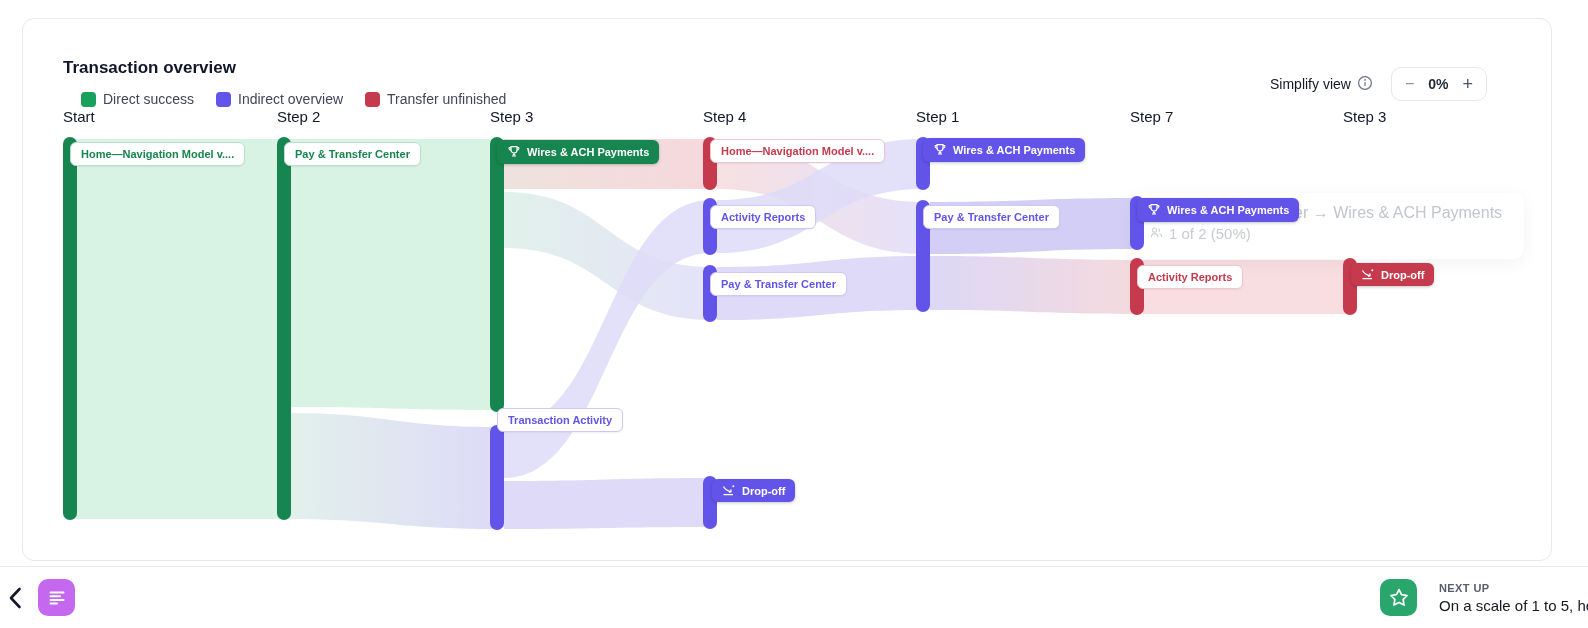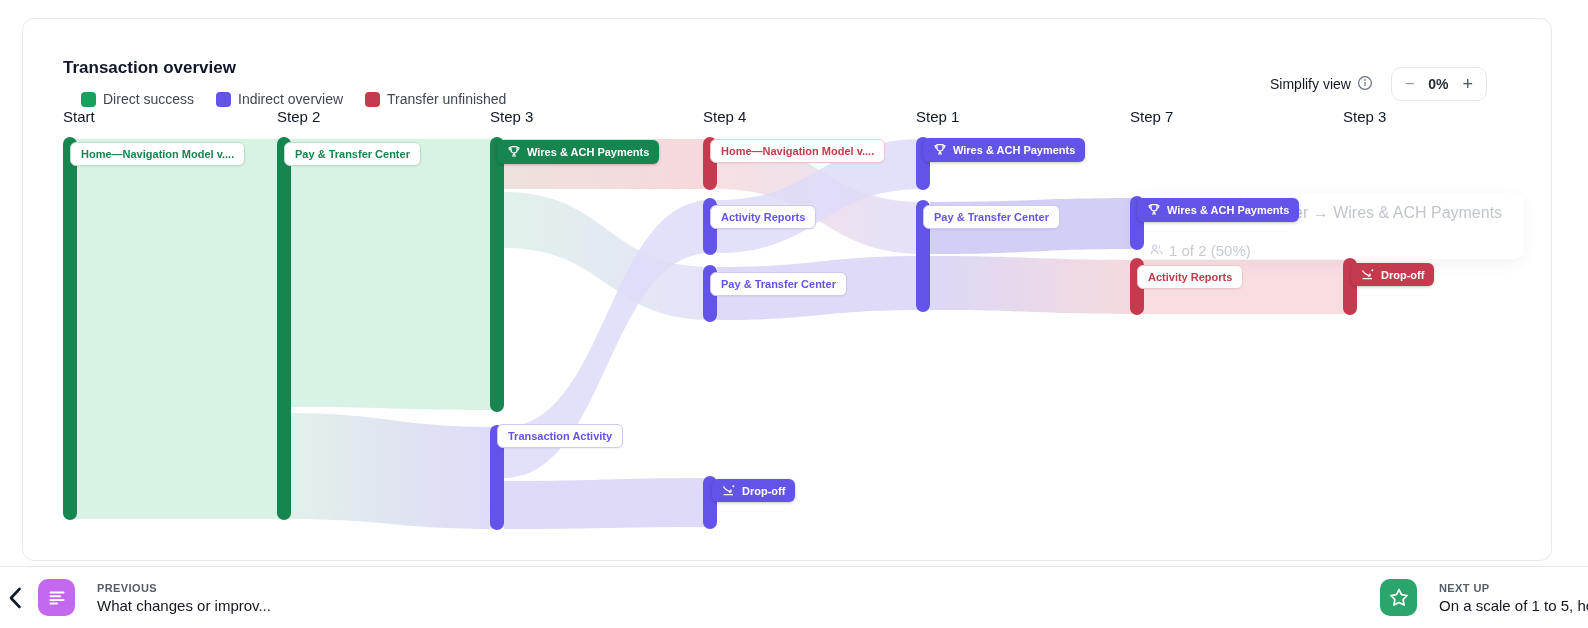--- a/index.html
+++ b/index.html
@@ -28,21 +28,21 @@
 
   .col-header { position:absolute; top:108px; font-size:15px; font-weight:500; color:#111827; }
 
   svg.flows { position:absolute; left:0; top:0; z-index:1; }
 
   
   .tooltip { position:absolute; left:1132px; top:193px; width:392px; height:66px; z-index:2;
     background:#fff; border-radius:10px; box-shadow:0 4px 18px rgba(15,23,42,.10);
     padding:11px 18px; opacity:.55; }
   .tooltip-path { font-size:16px; color:#8f96a3; white-space:nowrap; }
-  .tooltip-stat { font-size:15px; color:#9aa1ad; margin-top:20px; display:flex; align-items:center; gap:6px; }
+  .tooltip-stat { font-size:15px; color:#9aa1ad; margin-top:3px; display:flex; align-items:center; gap:6px; }
 
   .bar { position:absolute; width:14px; border-radius:7px; z-index:3; }
 
   .pill { position:absolute; z-index:4; font-size:11px; font-weight:700; border-radius:6px;
     padding:5px 10px; white-space:nowrap; display:flex; align-items:center; gap:6px; cursor:pointer; }
   .pill.outline { background:#fff; box-shadow:0 1px 2px rgba(15,23,42,.06); }
   .pill.outline.green  { color:#17854f; border:1px solid #b9e0cb; }
   .pill.outline.purple { color:#6254e8; border:1px solid #cdc8f5; }
   .pill.outline.red    { color:#c63a4d; border:1px solid #f0c6cc; }
   .pill.filled { color:#fff; box-shadow:0 1px 3px rgba(15,23,42,.25); }
@@ -191,21 +191,21 @@
     <span class="icon">
       <svg width="14" height="14" viewBox="0 0 14 14">
           <path d="M4 1.6h6v3.4a3 3 0 0 1-6 0z" fill="none" stroke="#fff" stroke-width="1.2"></path>
           <path d="M4 2.6H2.2a2 2 0 0 0 2 2.6" fill="none" stroke="#fff" stroke-width="1.1"></path>
           <path d="M10 2.6h1.8a2 2 0 0 1-2 2.6" fill="none" stroke="#fff" stroke-width="1.1"></path>
           <path d="M7 8v1.6M5 11h4M5.7 9.6h2.6" fill="none" stroke="#fff" stroke-width="1.2"></path>
         </svg>
     </span>
     <span>Wires &amp; ACH Payments</span>
   </div>
-  <div class="pill outline purple" style="left:497px;top:424px">
+  <div class="pill outline purple" style="left:497px;top:408px">
     <span>Transaction Activity</span>
   </div>
   <div class="pill outline red" style="left:710px;top:139px">
     <span>Home—Navigation Model v....</span>
   </div>
   <div class="pill outline purple" style="left:710px;top:205px">
     <span>Activity Reports</span>
   </div>
   <div class="pill outline purple" style="left:710px;top:272px">
     <span>Pay &amp; Transfer Center</span>
@@ -269,24 +269,20 @@
         <path d="M11.5 2 L3 11 L11.5 20" fill="none" stroke="#111827" stroke-width="2.6" stroke-linecap="round" stroke-linejoin="round"></path>
       </svg>
   </div>
 
   <div class="footer-item prev">
     <div class="footer-icon prev-icon">
       <svg width="20" height="20" viewBox="0 0 20 20">
           <path d="M3.5 4.5h13M3.5 8.2h9.5M3.5 11.9h13M3.5 15.6h6.5" stroke="#fff" stroke-width="2" stroke-linecap="round"></path>
         </svg>
     </div>
-    <div>
-      <div class="footer-kicker">PREVIOUS</div>
-      <div class="footer-text">What changes or improv...</div>
-    </div>
   </div>
 
   <div class="footer-item next">
     <div class="footer-icon next-icon">
       <svg width="22" height="22" viewBox="0 0 22 22">
           <path d="M11 2.6l2.5 5.1 5.6.8-4 4 1 5.6-5.1-2.7-5.1 2.7 1-5.6-4-4 5.6-.8z" fill="none" stroke="#fff" stroke-width="1.7" stroke-linejoin="round"></path>
         </svg>
     </div>
     <div>
       <div class="footer-kicker">NEXT UP</div>

